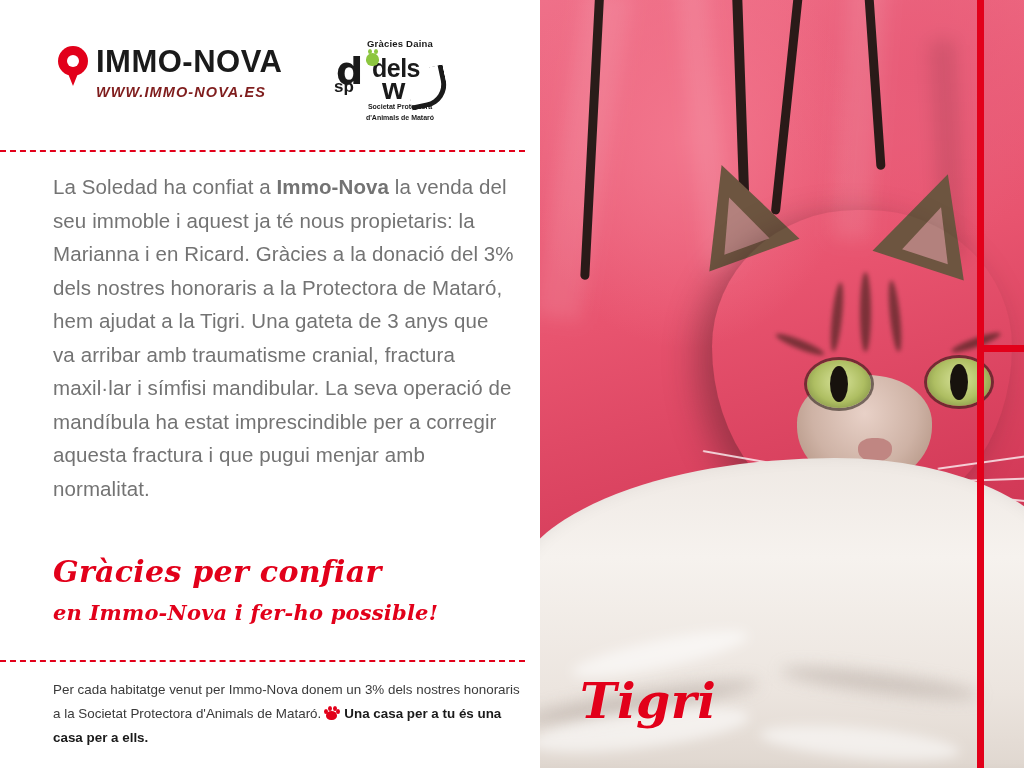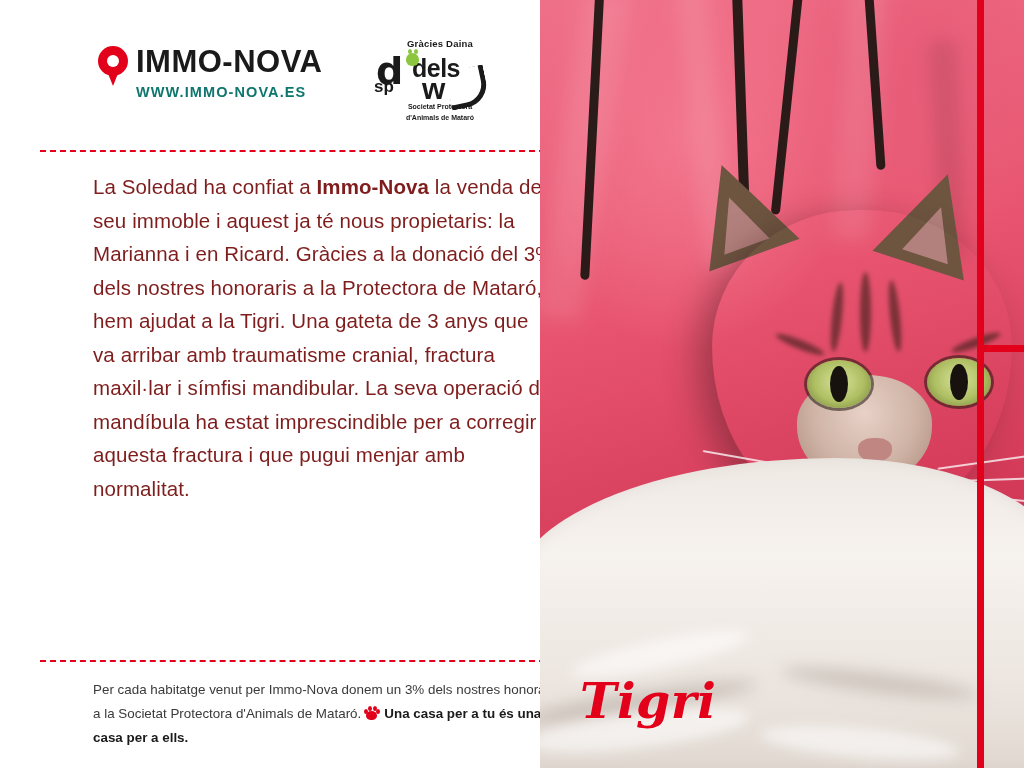--- a/index.html
+++ b/index.html
@@ -23,21 +23,20 @@
 
   
   .left-panel {
     position: absolute;
     left: 0;
     top: 0;
     width: 540px;
     height: 768px;
     background: #ffffff;
     box-sizing: border-box;
-    margin-left: 40px;
   }
 
   
   .logo-row {
     position: absolute;
     left: 0;
     top: 38px;
     width: 540px;
     height: 80px;
   }
@@ -89,23 +88,24 @@
     letter-spacing: 0.5px;
     color: #1a1a1a;
     line-height: 1;
     margin: 0;
     white-space: nowrap;
   }
   .immo-url {
     font-size: 14.5px;
     font-weight: bold;
     letter-spacing: 1.1px;
-    color: #0f766e;
+    color: #7f1d1d;
     margin-top: 7px;
     white-space: nowrap;
+    font-style: italic;
   }
 
   
   .daina-logo {
     position: absolute;
     left: 330px;
     top: 0px;
     width: 140px;
     height: 86px;
     text-align: center;
@@ -208,21 +208,21 @@
   .rule-bottom { top: 660px; }
 
   
   .body-copy {
     position: absolute;
     left: 53px;
     top: 170px;
     width: 462px;
     font-size: 20.5px;
     line-height: 33.5px;
-    color: #7f1d1d;
+    color: #737373;
     letter-spacing: 0.1px;
   }
   .body-copy b { font-weight: bold; }
 
   
   .thanks {
     position: absolute;
     left: 53px;
     top: 555px;
     width: 470px;
@@ -531,20 +531,24 @@
         </div>
         <div class="daina-bottom">Societat Protectora</div>
         <div class="daina-bottom">d'Animals de Mataró</div>
       </div>
     </div>
 
     <div class="dashed-rule rule-top"></div>
 
     <div class="body-copy"><span>La Soledad ha confiat a </span><b>Immo-Nova</b><span> la venda del seu immoble i aquest ja té nous propietaris: la Marianna i en Ricard. Gràcies a la donació del 3% dels nostres honoraris a la Protectora de Mataró, hem ajudat a la Tigri. Una gateta de 3 anys que va arribar amb traumatisme cranial, fractura maxil·lar i símfisi mandibular. La seva operació de mandíbula ha estat imprescindible per a corregir aquesta fractura i que pugui menjar amb normalitat.</span></div>
 
+    <div class="thanks">
+      <div class="thanks-line1">Gràcies per confiar</div>
+      <div class="thanks-line2">en Immo-Nova i fer-ho possible!</div>
+    </div>
 
     <div class="dashed-rule rule-bottom"></div>
 
     <div class="footer"><span>Per cada habitatge venut per Immo-Nova donem un 3% dels nostres honoraris a la Societat Protectora d'Animals de Mataró.</span><span class="paw-icon"><span class="toe t1"></span><span class="toe t2"></span><span class="toe t3"></span><span class="toe t4"></span><span class="pad"></span></span><span class="footer-strong">Una casa per a tu és una casa per a ells.</span></div>
   </div>
 
   <div class="photo-panel">
     <div class="photo-bg"></div>
     <div class="fabric-fold ff1"></div>
     <div class="fabric-fold ff2"></div>

